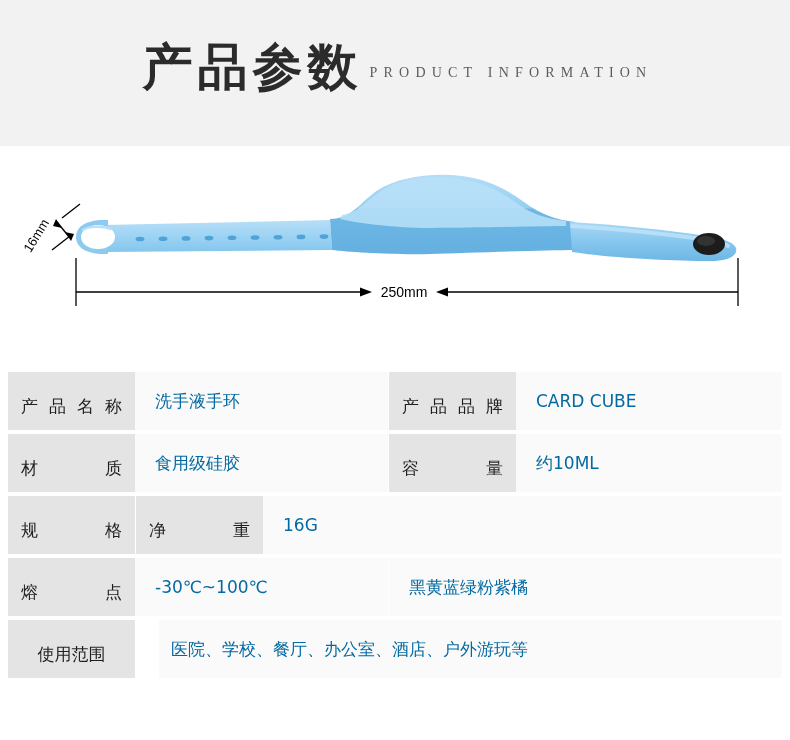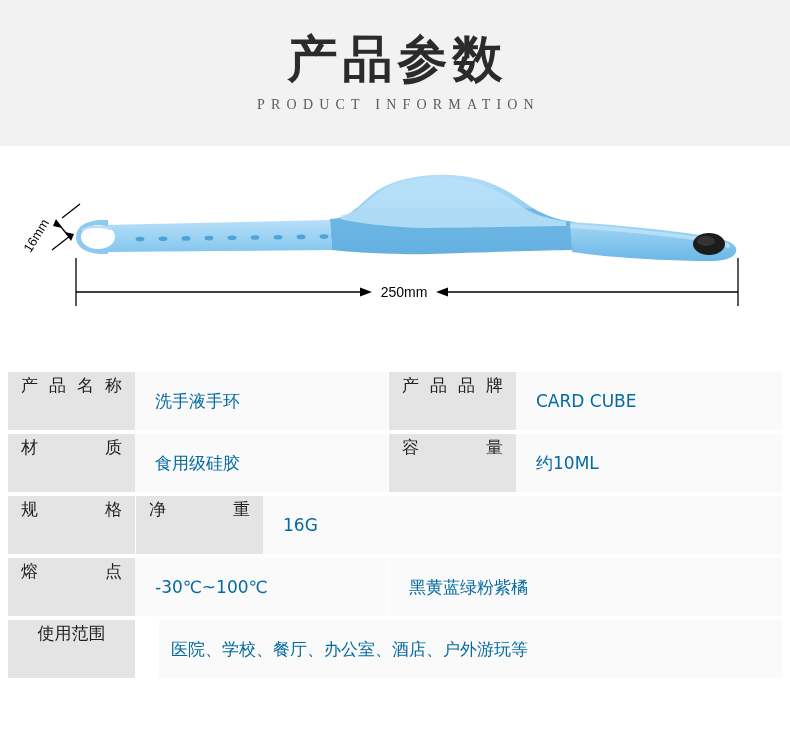--- a/index.html
+++ b/index.html
@@ -25,21 +25,21 @@
     background: #f2f2f2;
     box-sizing: border-box;
   }
   .header-inner {
     position: absolute;
     left: 0;
     top: 0;
     width: 790px;
     height: 146px;
     display: flex;
-    flex-direction: column;
+    flex-direction: row;
     align-items: center;
     justify-content: center;
   }
   .page-title {
     font-family: "DejaVu Sans", "Liberation Sans", sans-serif;
     font-size: 50px;
     font-weight: bold;
     color: #2b2b2b;
     letter-spacing: 5px;
     line-height: 1.05;
@@ -88,24 +88,24 @@
   }
   .spec-row:last-child {
     margin-bottom: 0;
     gap: 24px;
   }
   .cell-label {
     width: 127px;
     flex: 0 0 127px;
     background: #e4e4e4;
     display: flex;
-    align-items: flex-start;
+    align-items: flex-end;
     justify-content: center;
     box-sizing: border-box;
-    padding: 2px 13px;
+    padding: 12px 13px;
   }
   .cell-label .lbl {
     font-family: "DejaVu Sans", "Liberation Sans", sans-serif;
     font-size: 17px;
     color: #1f1f1f;
     width: 100%;
     text-align: justify;
     text-align-last: justify;
     white-space: nowrap;
   }

